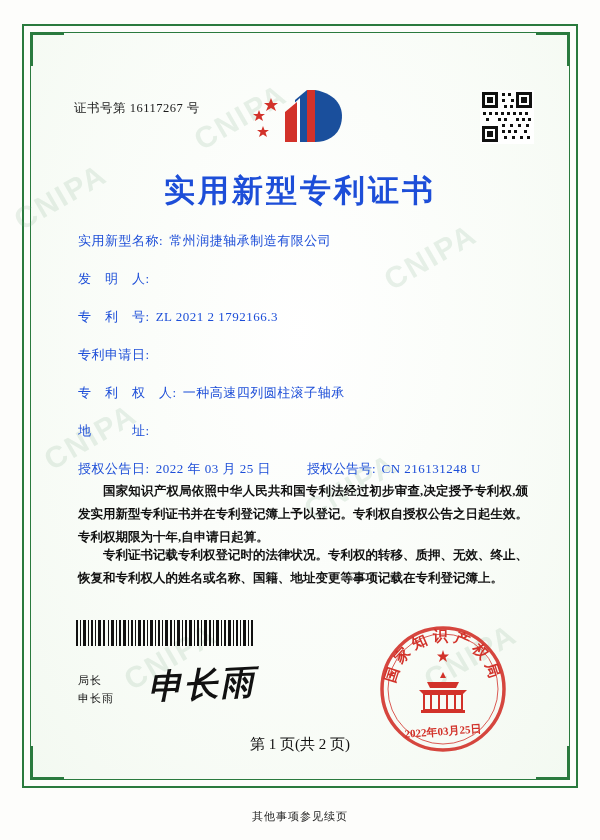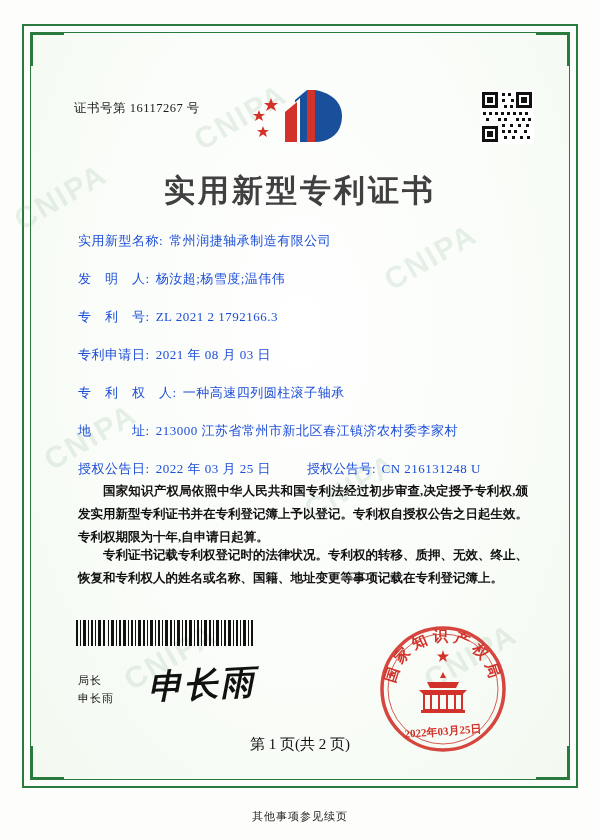--- a/index.html
+++ b/index.html
@@ -102,21 +102,21 @@
   }
 
   .title {
     position: absolute;
     top: 138px;
     left: 0; right: 0;
     text-align: center;
     font-size: 31px;
     font-weight: bold;
     letter-spacing: 3px;
-    color: #404040;
+    color: #1d4ed8;
     font-family: "DejaVu Serif", serif;
   }
 
   .fields {
     position: absolute;
     top: 200px;
     left: 48px;
     right: 40px;
   }
   .field-row {
@@ -320,41 +320,38 @@
 
     <div class="fields">
 
       <div class="field-row">
         <span class="field-label">实用新型名称:</span>
         <span class="field-value">常州润捷轴承制造有限公司</span>
       </div>
 
       <div class="field-row">
         <span class="field-label">发　明　人:</span>
-        <span class="field-value">杨汝超;杨雪度;温伟伟</span>
       </div>
 
       <div class="field-row">
         <span class="field-label">专　利　号:</span>
         <span class="field-value">ZL 2021 2 1792166.3</span>
       </div>
 
       <div class="field-row">
         <span class="field-label">专利申请日:</span>
-        <span class="field-value">2021 年 08 月 03 日</span>
       </div>
 
       <div class="field-row">
         <span class="field-label">专　利　权　人:</span>
         <span class="field-value">一种高速四列圆柱滚子轴承</span>
       </div>
 
       <div class="field-row">
         <span class="field-label">地　　　址:</span>
-        <span class="field-value">213000 江苏省常州市新北区春江镇济农村委李家村</span>
       </div>
 
       <div class="field-row two-col">
         <span class="field-label">授权公告日:</span>
         <span class="field-value">2022 年 03 月 25 日</span>
         <span class="right-part">授权公告号:</span>
         <span class="field-value">CN 216131248 U</span>
       </div>
 
     </div>

